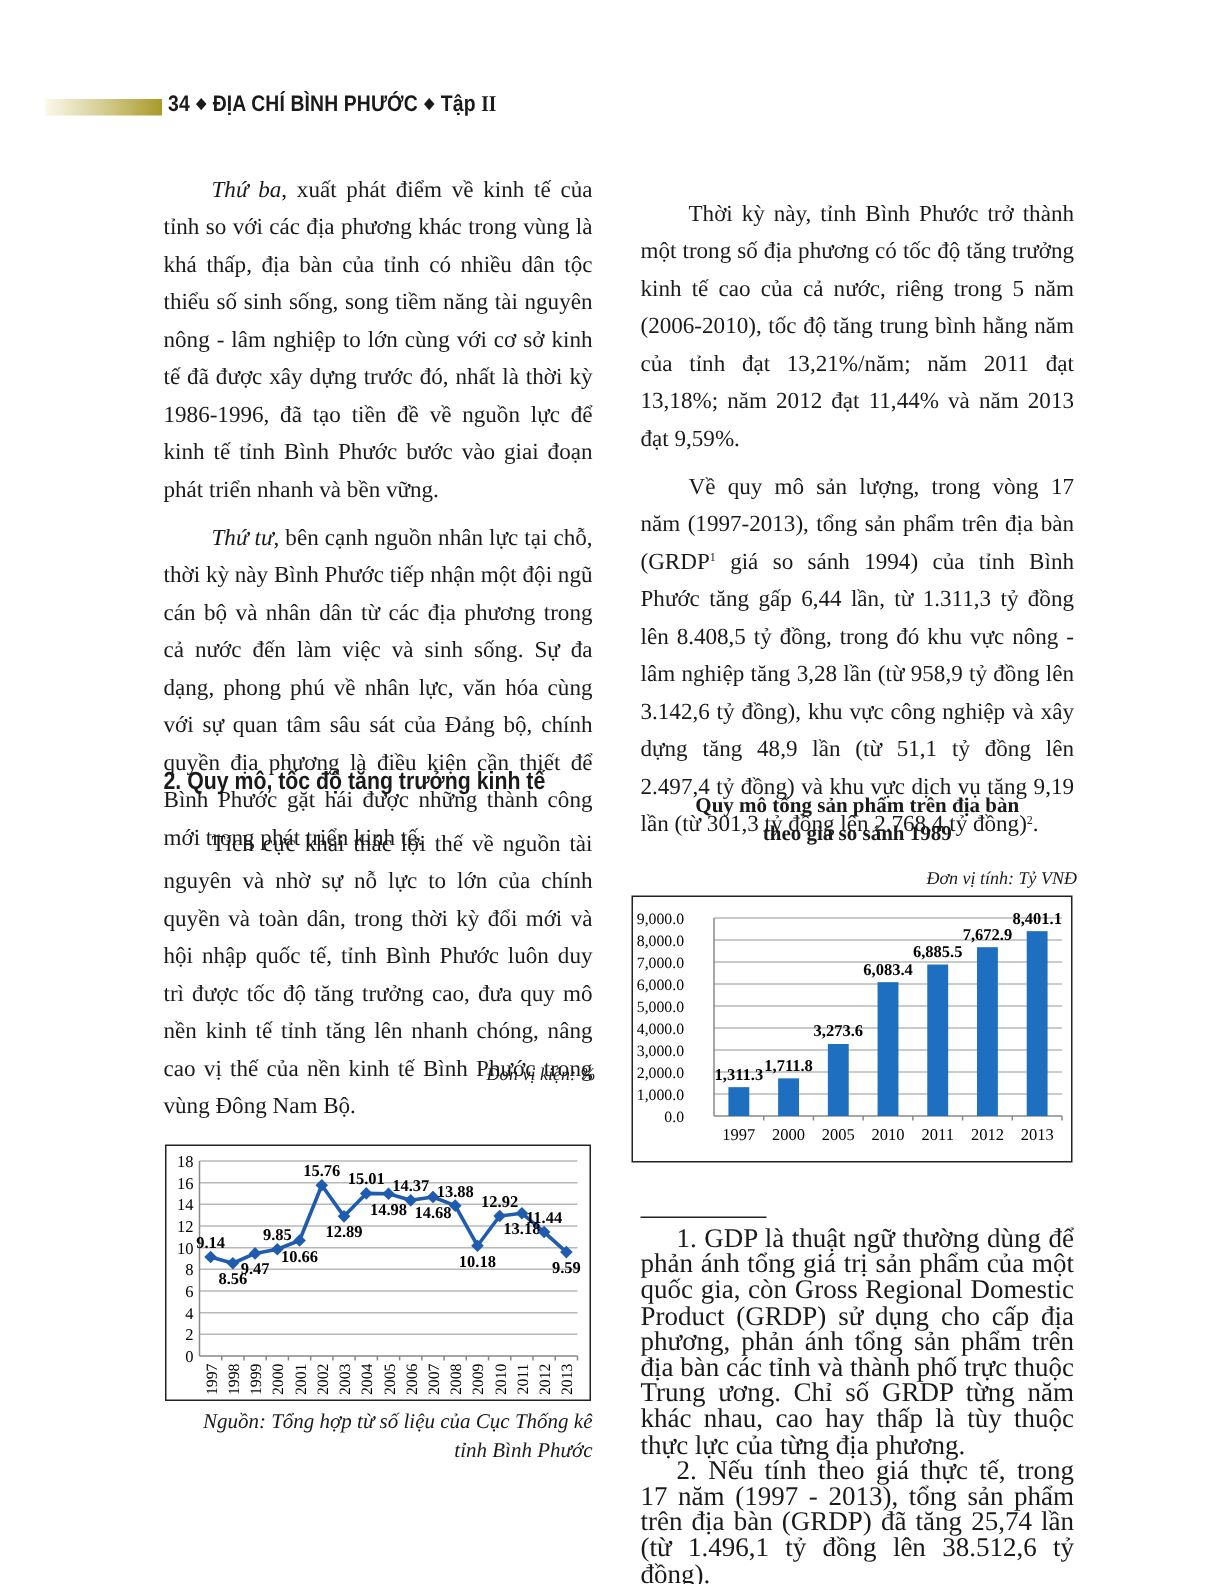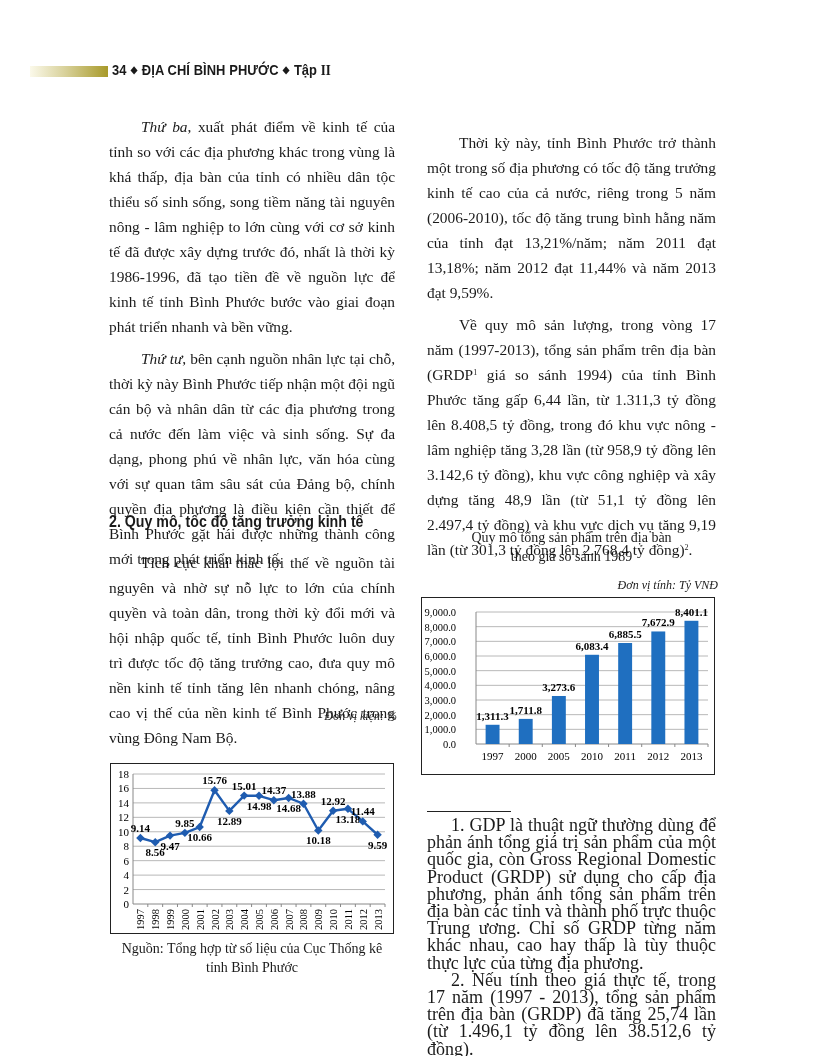--- a/index.html
+++ b/index.html
@@ -10,24 +10,24 @@
   .hdr-text .roman { font-family:"Liberation Serif", serif; }
 
   .col { position:absolute; font-size:15.4px; line-height:25px; text-align:justify; }
   .col-left { left:109px; width:286px; }
   .col-right { left:427px; width:289px; }
   p.para { margin:0; text-indent:32px; }
   p.para + p.para { margin-top:6px; }
   .it { font-style:italic;margin-top:48px; }
   .section-title { font-family:"Liberation Sans", sans-serif; font-weight:bold; font-size:16.5px; transform:scaleX(0.86); transform-origin:left top; white-space:nowrap; margin:0; }
 
-  .chart-title { font-weight:normal; text-align:center; font-size:14px; line-height:19px; }
+  .chart-title { font-weight:bold; text-align:center; font-size:14px; line-height:19px; }
   .unit { font-style:italic; text-align:right; font-size:12px; }
   .chart-box { border:1.3px solid #222; background:#fff; position:relative; }
-  .source { text-align:center; font-size:14px; line-height:19px; }
+  .source { font-style:italic; text-align:right; font-size:14px; line-height:19px; }
 
   .fn-rule { position:absolute; left:427px; top:811px; width:84px; height:0; border-top:1.2px solid #222; }
   .footnotes { position:absolute; left:427px; top:817px; width:289px; font-size:18px; line-height:17.2px; text-align:justify; }
   .footnotes p { margin:0; text-indent:24px; }
   sup { font-size:8px; vertical-align:5px; line-height:0; }
   svg text { font-family:"Liberation Serif", serif; }
 </style>
 </head>
 <body>
 

